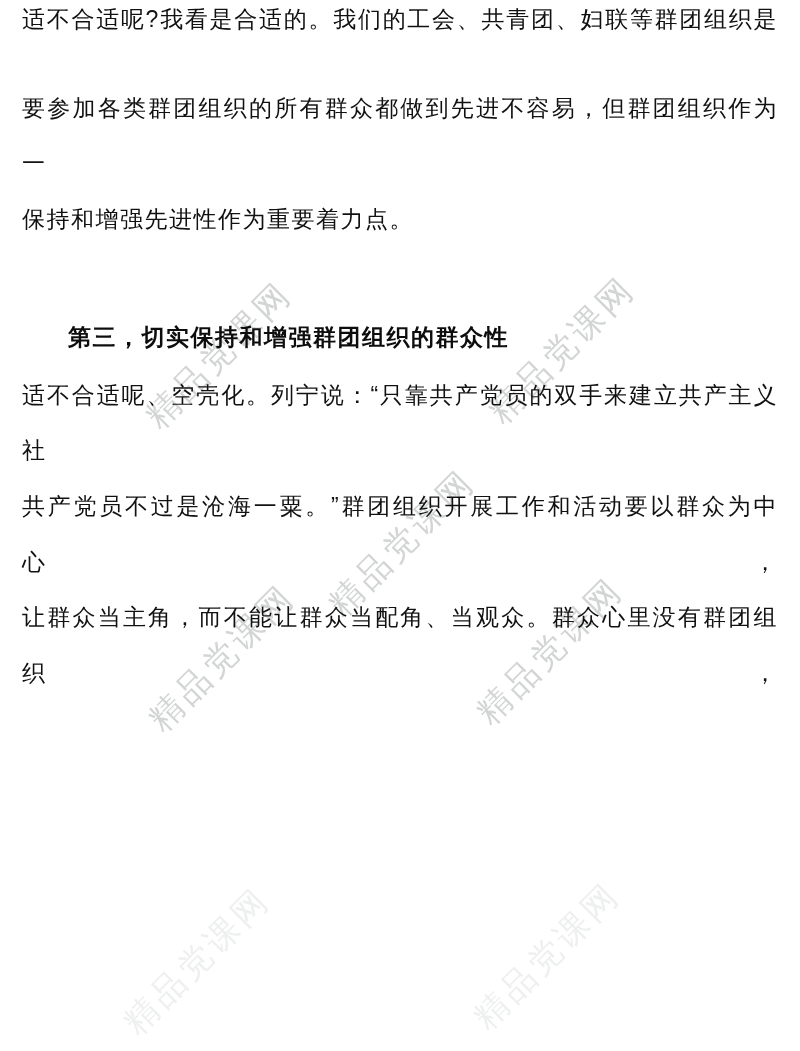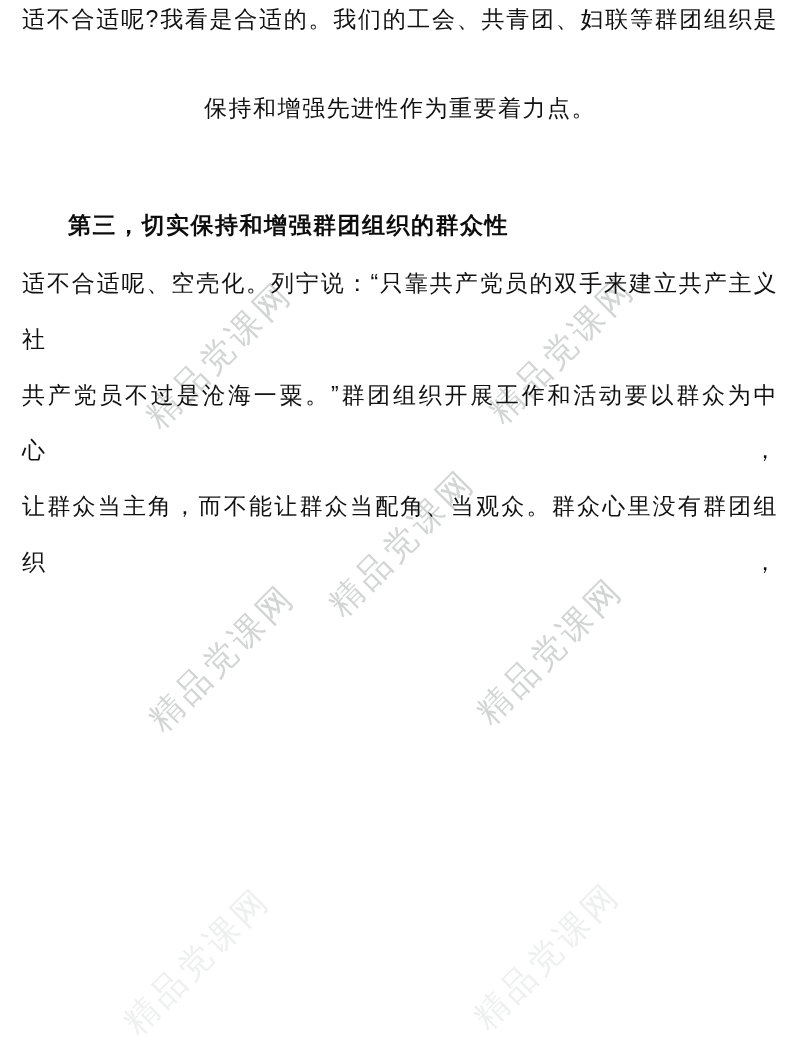--- a/index.html
+++ b/index.html
@@ -39,21 +39,21 @@
     position: relative;
     z-index: 1;
     padding: 0 22px;
     margin-top: -8px;
   }
   .line {
     font-size: 23px;
     line-height: 55.7px;
     letter-spacing: 1.5px;
     white-space: normal;
-    text-align: center;
+    text-align: left;
   }
   .just {
     text-align: justify;
     text-align-last: justify;
   }
   .para { margin: 0; }
   .para-gap { margin-bottom: 33px; }
   .indent { text-indent: 46px; }
   .heading {
     margin: 62px 0 0 0;
@@ -81,20 +81,21 @@
     <div class="wm wm-faint" style="left:452px; top:933px;">精品党课网</div>
   </div>
 
   <div class="content">
 
     <div class="para para-gap">
       <div class="line just">适不合适呢?我看是合适的。我们的工会、共青团、妇联等群团组织是</div>
     </div>
 
     <div class="para">
+      <div class="line just">要参加各类群团组织的所有群众都做到先进不容易，但群团组织作为一</div>
       <div class="line">保持和增强先进性作为重要着力点。</div>
     </div>
 
     <h2 class="heading">第三，切实保持和增强群团组织的群众性</h2>
 
     <div class="para para-after-heading">
       <div class="line just">适不合适呢、空壳化。列宁说：“只靠共产党员的双手来建立共产主义社</div>
       <div class="line just">共产党员不过是沧海一粟。”群团组织开展工作和活动要以群众为中心，</div>
       <div class="line just">让群众当主角，而不能让群众当配角、当观众。群众心里没有群团组织，</div>
 

